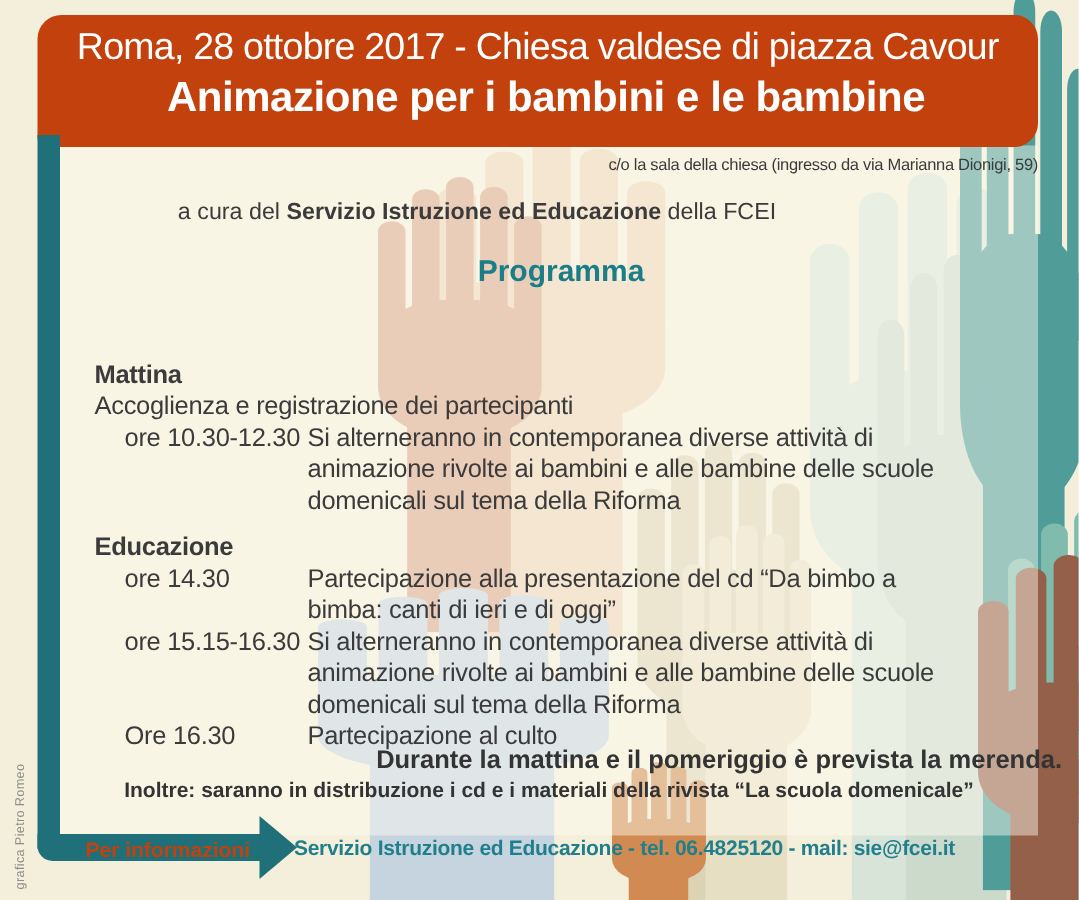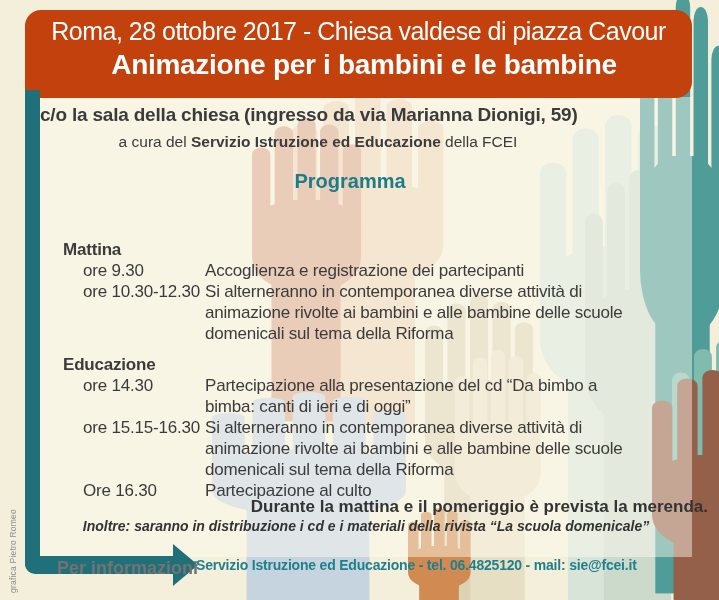--- a/index.html
+++ b/index.html
@@ -37,56 +37,56 @@
     position:absolute; left:25px; top:556px; width:150px; height:18px;
     background:#1f7079; border-radius:0 0 0 10px; z-index:5;
   }
   .arrow-head{
     position:absolute; left:173px; top:544px; width:0; height:0; z-index:5;
     border-top:21px solid transparent; border-bottom:21px solid transparent;
     border-left:25px solid #1f7079;
   }
   .per-info{
     position:absolute; left:57px; top:558px; z-index:6;
-    color:#737373; font-weight:700; font-size:18px; white-space:nowrap;
+    color:#c2410c; font-weight:700; font-size:14px; white-space:nowrap;
   }
   .contact-line{
     position:absolute; left:196px; top:556px; z-index:6;
     color:#1f7f8c; font-weight:700; font-size:14px; letter-spacing:-0.2px;
     line-height:18px; white-space:nowrap;
   }
   .venue-line{
     position:absolute; left:40px; top:104px; width:652px; z-index:3;
-    text-align:left; font-size:19px; letter-spacing:-0.2px; color:#3b3b3b;font-weight:bold;
+    text-align:right; font-size:11px; letter-spacing:-0.2px; color:#3b3b3b;
   }
   .organizer-line{
     position:absolute; left:40px; top:133px; width:556px; z-index:3;
     text-align:center; font-size:15.5px; color:#3b3b3b;
   }
   .organizer-line b{ font-weight:700; }
   .program-heading{
-    position:absolute; left:24px; top:170px; width:652px; z-index:3;
+    position:absolute; left:48px; top:170px; width:652px; z-index:3;
     text-align:center; font-size:20px; font-weight:700; color:#1a7d88;
   }
   .schedule{
     position:absolute; left:63px; top:211px; width:610px; z-index:3;
     font-size:17px; line-height:21px; letter-spacing:-0.2px;
   }
   .section-title{ font-size:17px; font-weight:700; line-height:21px;margin-top:28px; }
   .sched-row{ display:flex; }
   .sched-time{ width:142px; padding-left:20px; flex:none; }
   .sched-desc{ width:445px; }
   .afternoon-title{ margin-top:10px; }
   .snack-line{
     position:absolute; left:40px; top:497px; width:652px; z-index:3;
     text-align:right; font-size:17px; font-weight:700; color:#333333;margin-left:16px;
   }
   .extra-line{
     position:absolute; left:20px; top:518px; width:692px; z-index:3;
-    text-align:center; font-size:14px; font-weight:700; color:#333333;font-style:italic;
+    text-align:center; font-size:14px; font-weight:700; color:#333333;
   }
   .credit{
     position:absolute; left:13px; top:551px; z-index:6; width:0; height:0;
   }
   .credit span{
     position:absolute; transform:translate(-50%,-50%) rotate(-90deg);
     white-space:nowrap; font-size:8.5px; color:#8d8d8d; letter-spacing:0.2px;
   }
 </style>
 </head>
@@ -130,21 +130,20 @@
   <div class="arrow-band"></div>
   <div class="arrow-head"></div>
 
   <div class="venue-line">c/o la sala della chiesa (ingresso da via Marianna Dionigi, 59)</div>
   <div class="organizer-line"><span>a cura del </span><b>Servizio Istruzione ed Educazione</b><span> della FCEI</span></div>
   <div class="program-heading">Programma</div>
 
   <div class="schedule">
     <div class="section-title">Mattina</div>
     <div class="sched-row">
-      <div class="sched-time">ore 9.30</div>
       <div class="sched-desc">Accoglienza e registrazione dei partecipanti</div>
     </div>
     <div class="sched-row">
       <div class="sched-time">ore 10.30-12.30</div>
       <div class="sched-desc">Si alterneranno in contemporanea diverse attività di animazione rivolte ai bambini e alle bambine delle scuole domenicali sul tema della Riforma</div>
     </div>
     <div class="section-title afternoon-title">Educazione</div>
     <div class="sched-row">
       <div class="sched-time">ore 14.30</div>
       <div class="sched-desc">Partecipazione alla presentazione del cd “Da bimbo a bimba: canti di ieri e di oggi”</div>

